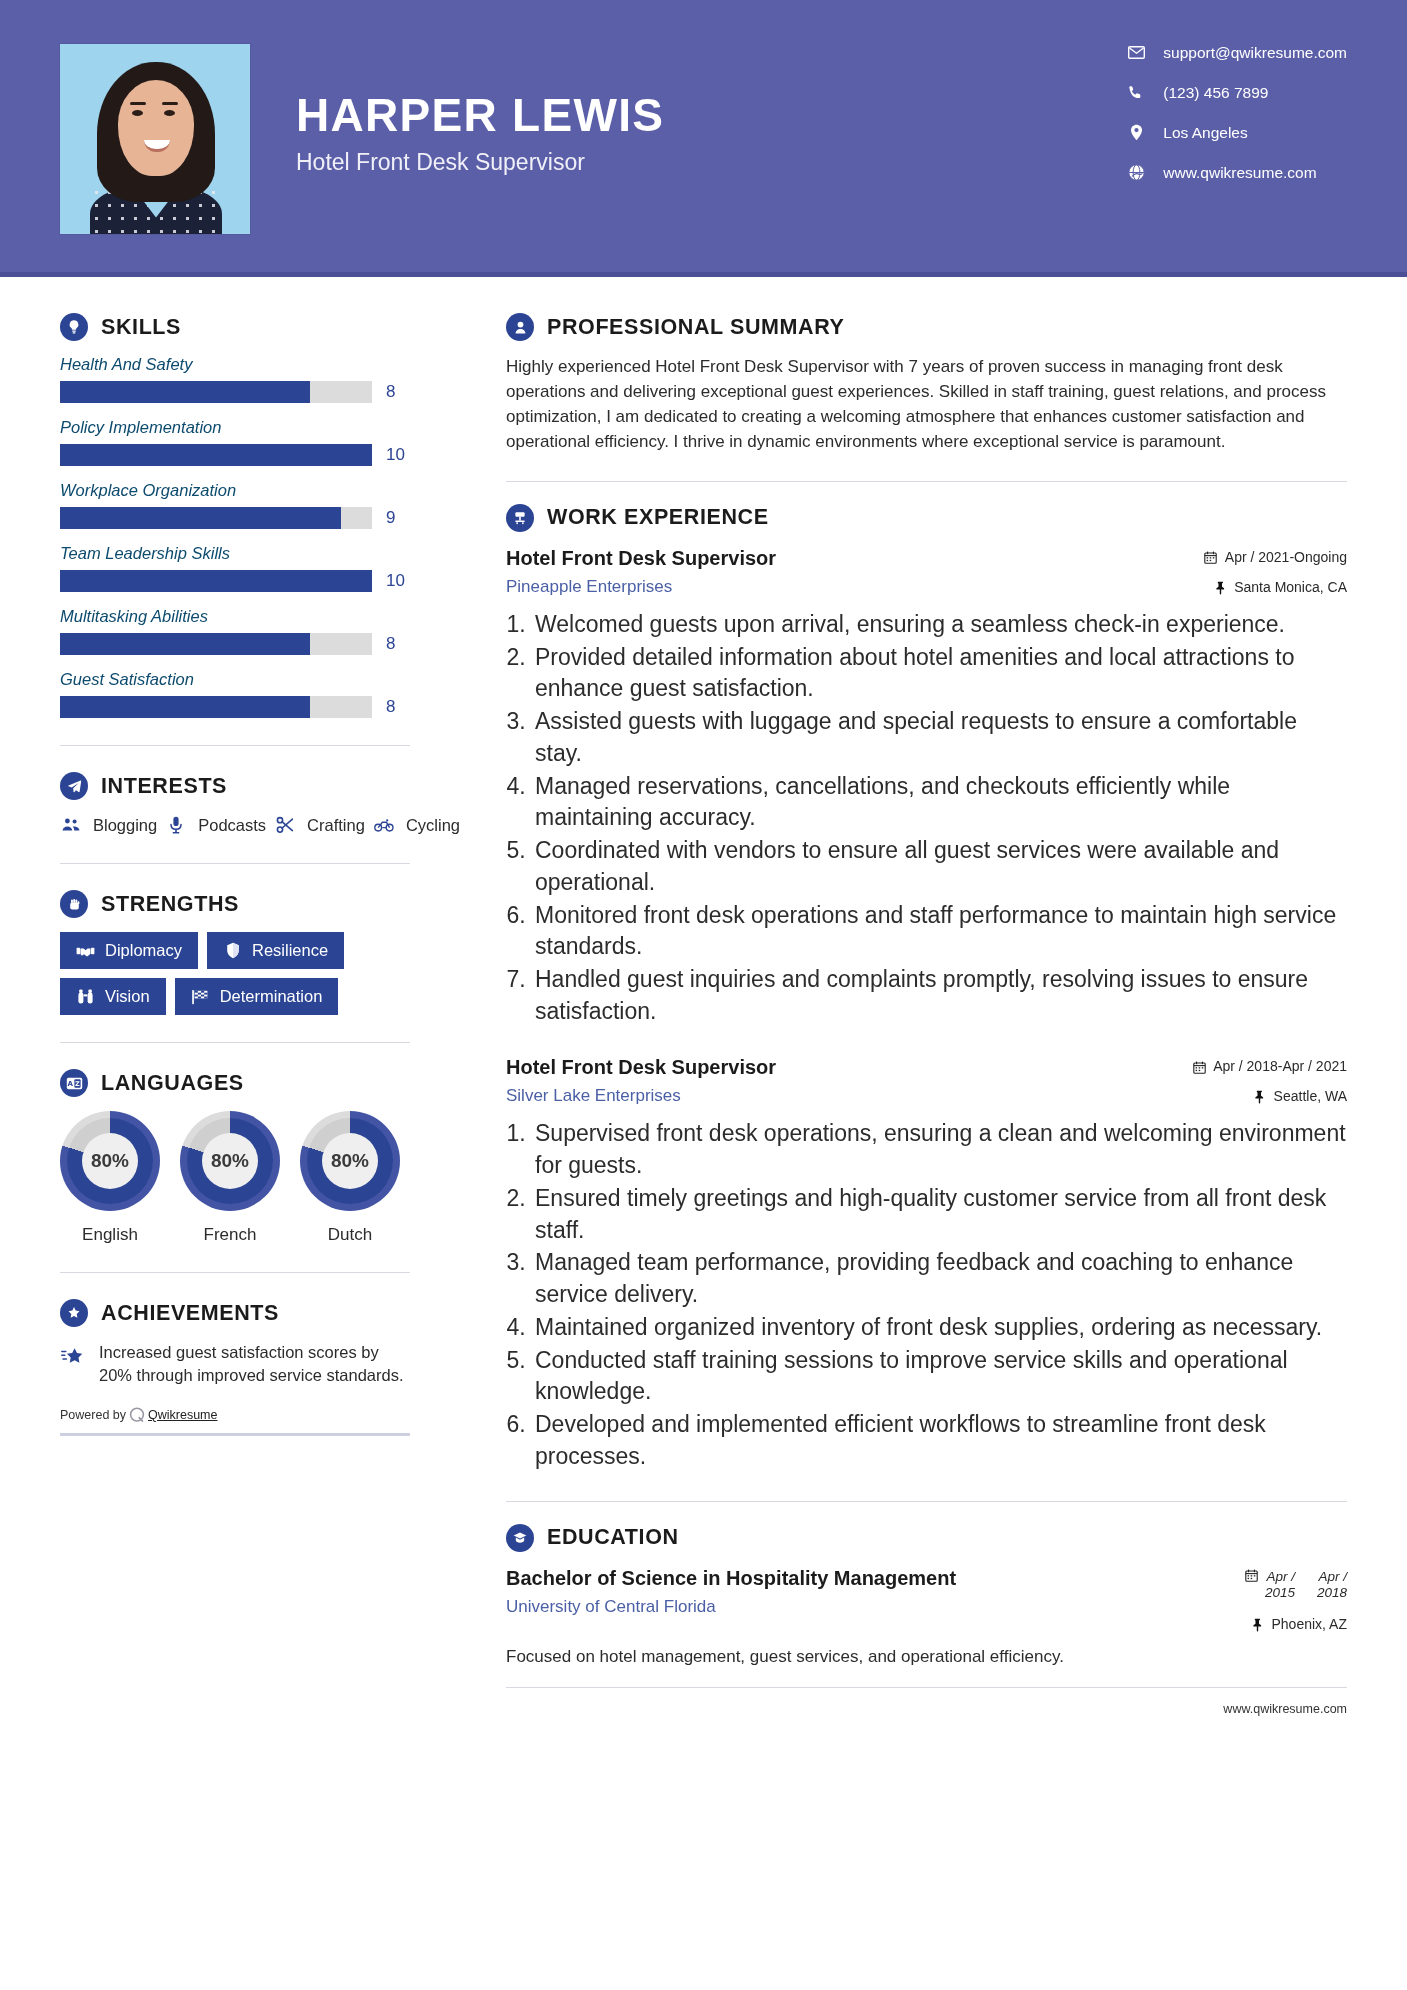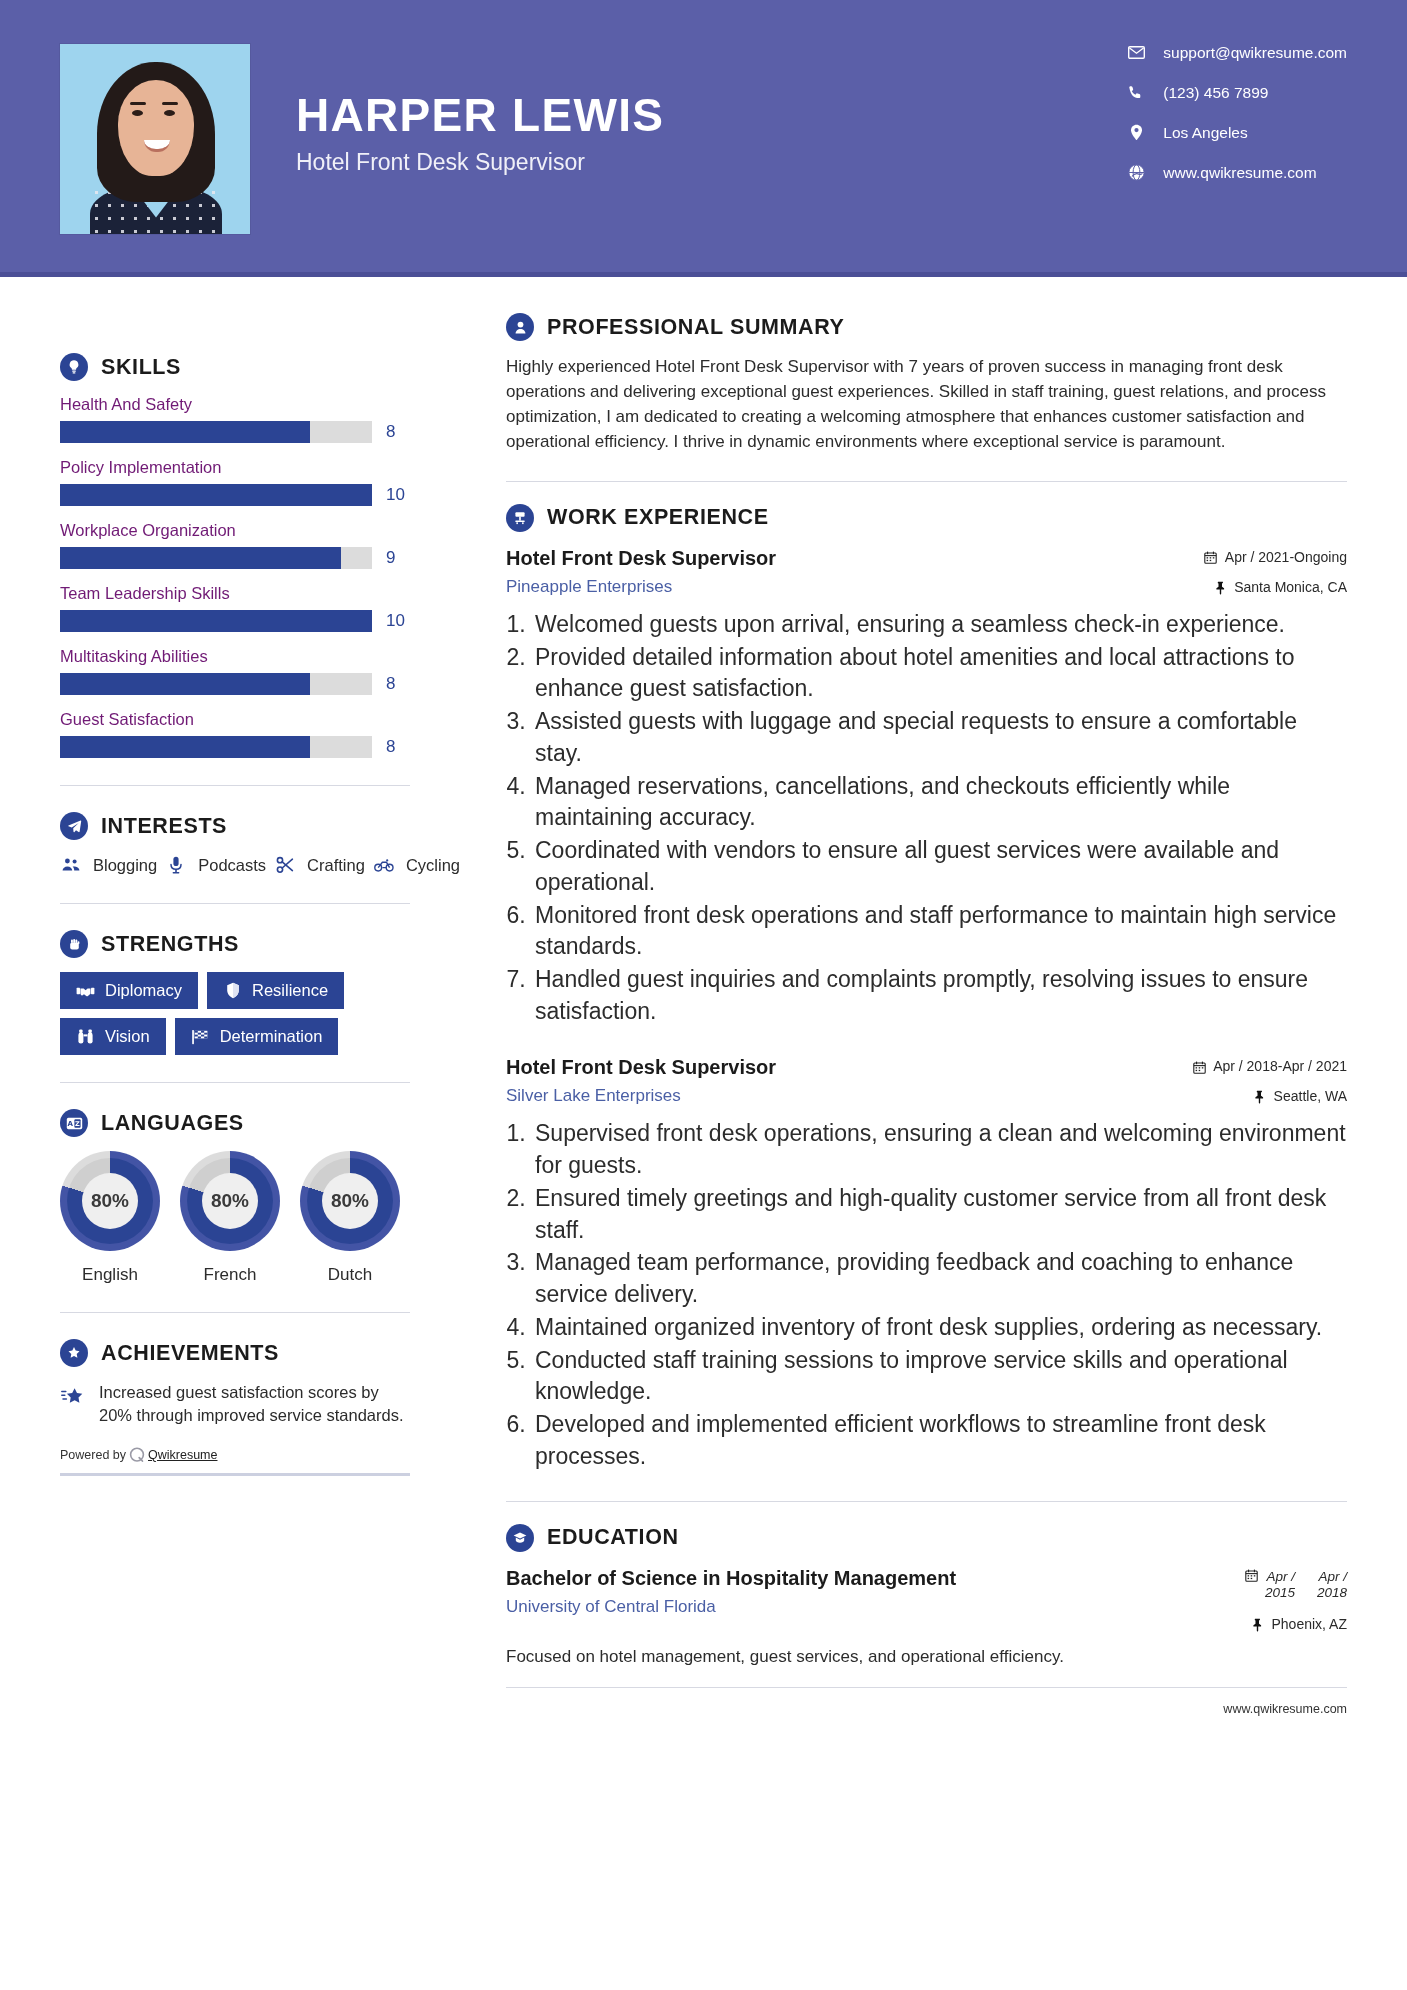--- a/index.html
+++ b/index.html
@@ -118,21 +118,20 @@
     display: flex; align-items: center; justify-content: center;
   }
   .contact-row svg { display:block; }
 
   
   .body-wrap { display: flex; padding: 0 0 0 0; }
   .sidebar {
     width: 470px;
     flex: 0 0 470px;
     padding: 36px 60px 0 60px;
-    margin-top: 40px;
   }
   .main {
     flex: 1;
     padding: 36px 60px 0 36px;
     border-left: 0;
   }
 
   
   .sec-head {
     display: flex;
@@ -156,22 +155,23 @@
   .divider {
     height: 1px;
     background: #d7d9e2;
     margin: 27px 0 26px 0;
   }
 
   
   .skill { margin-bottom: 15px; }
   .skill-name {
     font-size: 16.5px;
-    color: #701a75;
+    color: #0c4a6e;
     margin-bottom: 7px;
+    font-style: italic;
   }
   .skill-row { display: flex; align-items: center; gap: 14px; }
   .track {
     flex: 1;
     height: 22px;
     background: #dcdcdc;
     position: relative;
   }
   .fill {
     position: absolute; left: 0; top: 0; bottom: 0;

